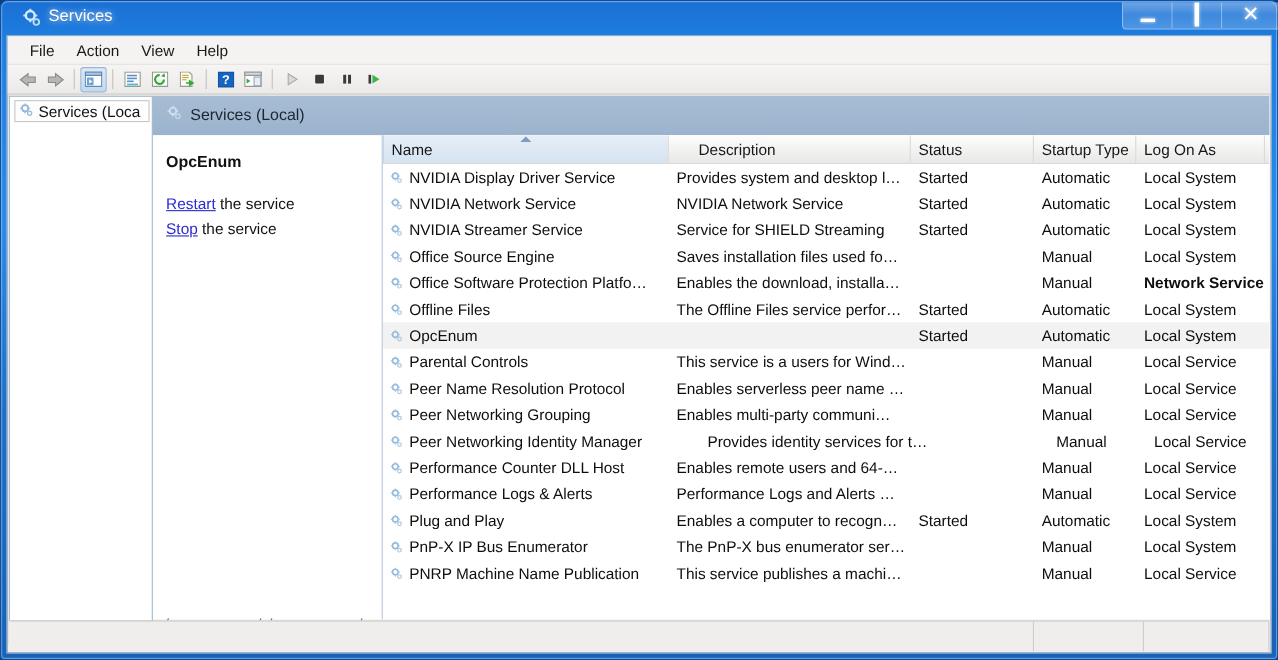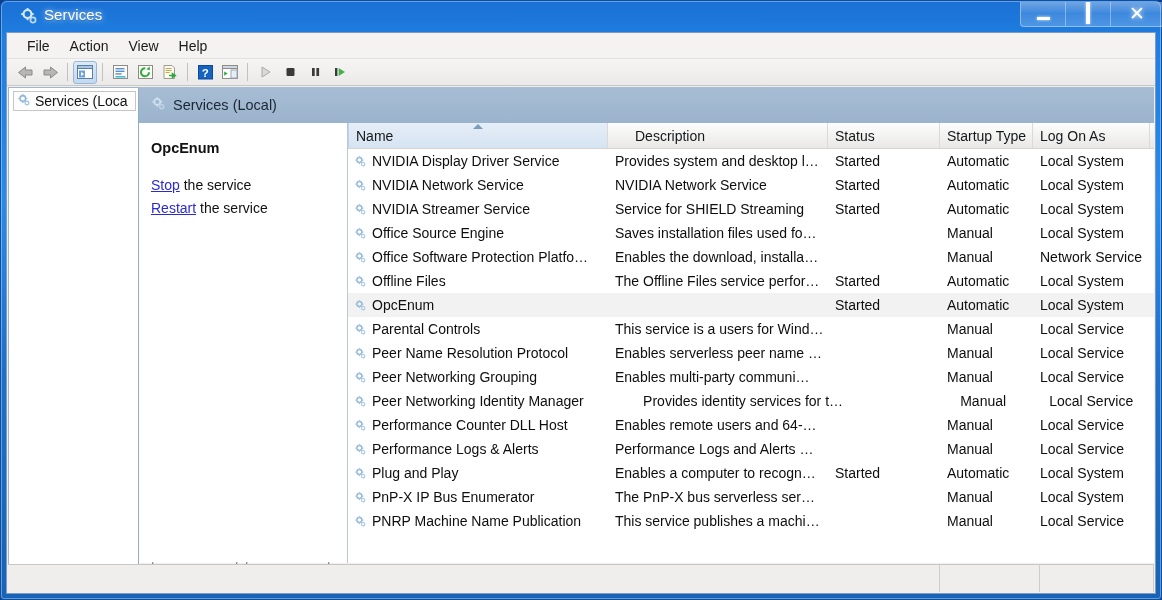--- a/index.html
+++ b/index.html
@@ -374,24 +374,24 @@
             </g>
             <circle cx="12.8" cy="12.8" r="2.4" fill="none" stroke="#c2d6e8" stroke-width="1.6"></circle>
           </svg>
         </span>
         <span class="banner-text">Services (Local)</span>
       </div>
 
       <div class="details">
         <div class="det-title">OpcEnum</div>
         <div class="det-line">
-          <span class="det-link">Stop</span><span> the service</span>
+          <span class="det-link">Restart</span><span> the service</span>
         </div>
         <div class="det-line">
-          <span class="det-link">Restart</span><span> the service</span>
+          <span class="det-link">Stop</span><span> the service</span>
         </div>
       </div>
 
       <div class="list">
         <div class="list-head" id="list-head">
             <div class="hcell sorted" style="width: 260px;">
               <span class="sort-arrow"></span>
               <span>Name</span>
             </div>
             <div class="hcell" style="width: 220px; padding-left: 27px;">
@@ -542,21 +542,21 @@
               </div>
               <div class="cell" style="width: 220px;">
                 <span>Enables the download, installa…</span>
               </div>
               <div class="cell" style="width: 112px;">
                 <span></span>
               </div>
               <div class="cell" style="width: 93px;">
                 <span>Manual</span>
               </div>
-              <div class="cell" style="width: 117px;">
+              <div class="cell" style="width: 117px; font-weight: bold;">
                 <span>Network Service</span>
               </div>
             </div>
             <div class="row">
               <div class="cell name" style="width: 260px;">
                 <span style="display: flex;">
                   <svg width="13" height="13" viewBox="0 0 18 18">
                     <circle cx="7.5" cy="7" r="3.5" fill="none" stroke="#93b9db" stroke-width="2"></circle>
                     <g fill="#a8c8e4">
                       <rect x="6.6" y="1.6" width="1.8" height="1.9"></rect>
@@ -824,21 +824,21 @@
                       <rect x="6.6" y="10.8" width="1.8" height="1.9"></rect>
                       <rect x="1.8" y="6.3" width="1.9" height="1.6"></rect>
                       <rect x="11.3" y="6.3" width="1.9" height="1.6"></rect>
                     </g>
                     <circle cx="12.7" cy="12.7" r="2.3" fill="none" stroke="#a8c8e4" stroke-width="1.5"></circle>
                   </svg>
                 </span>
                 <span>PnP-X IP Bus Enumerator</span>
               </div>
               <div class="cell" style="width: 220px;">
-                <span>The PnP-X bus serverless ser…</span>
+                <span>The PnP-X bus enumerator ser…</span>
               </div>
               <div class="cell" style="width: 112px;">
                 <span></span>
               </div>
               <div class="cell" style="width: 93px;">
                 <span>Manual</span>
               </div>
               <div class="cell" style="width: 117px;">
                 <span>Local System</span>
               </div>

